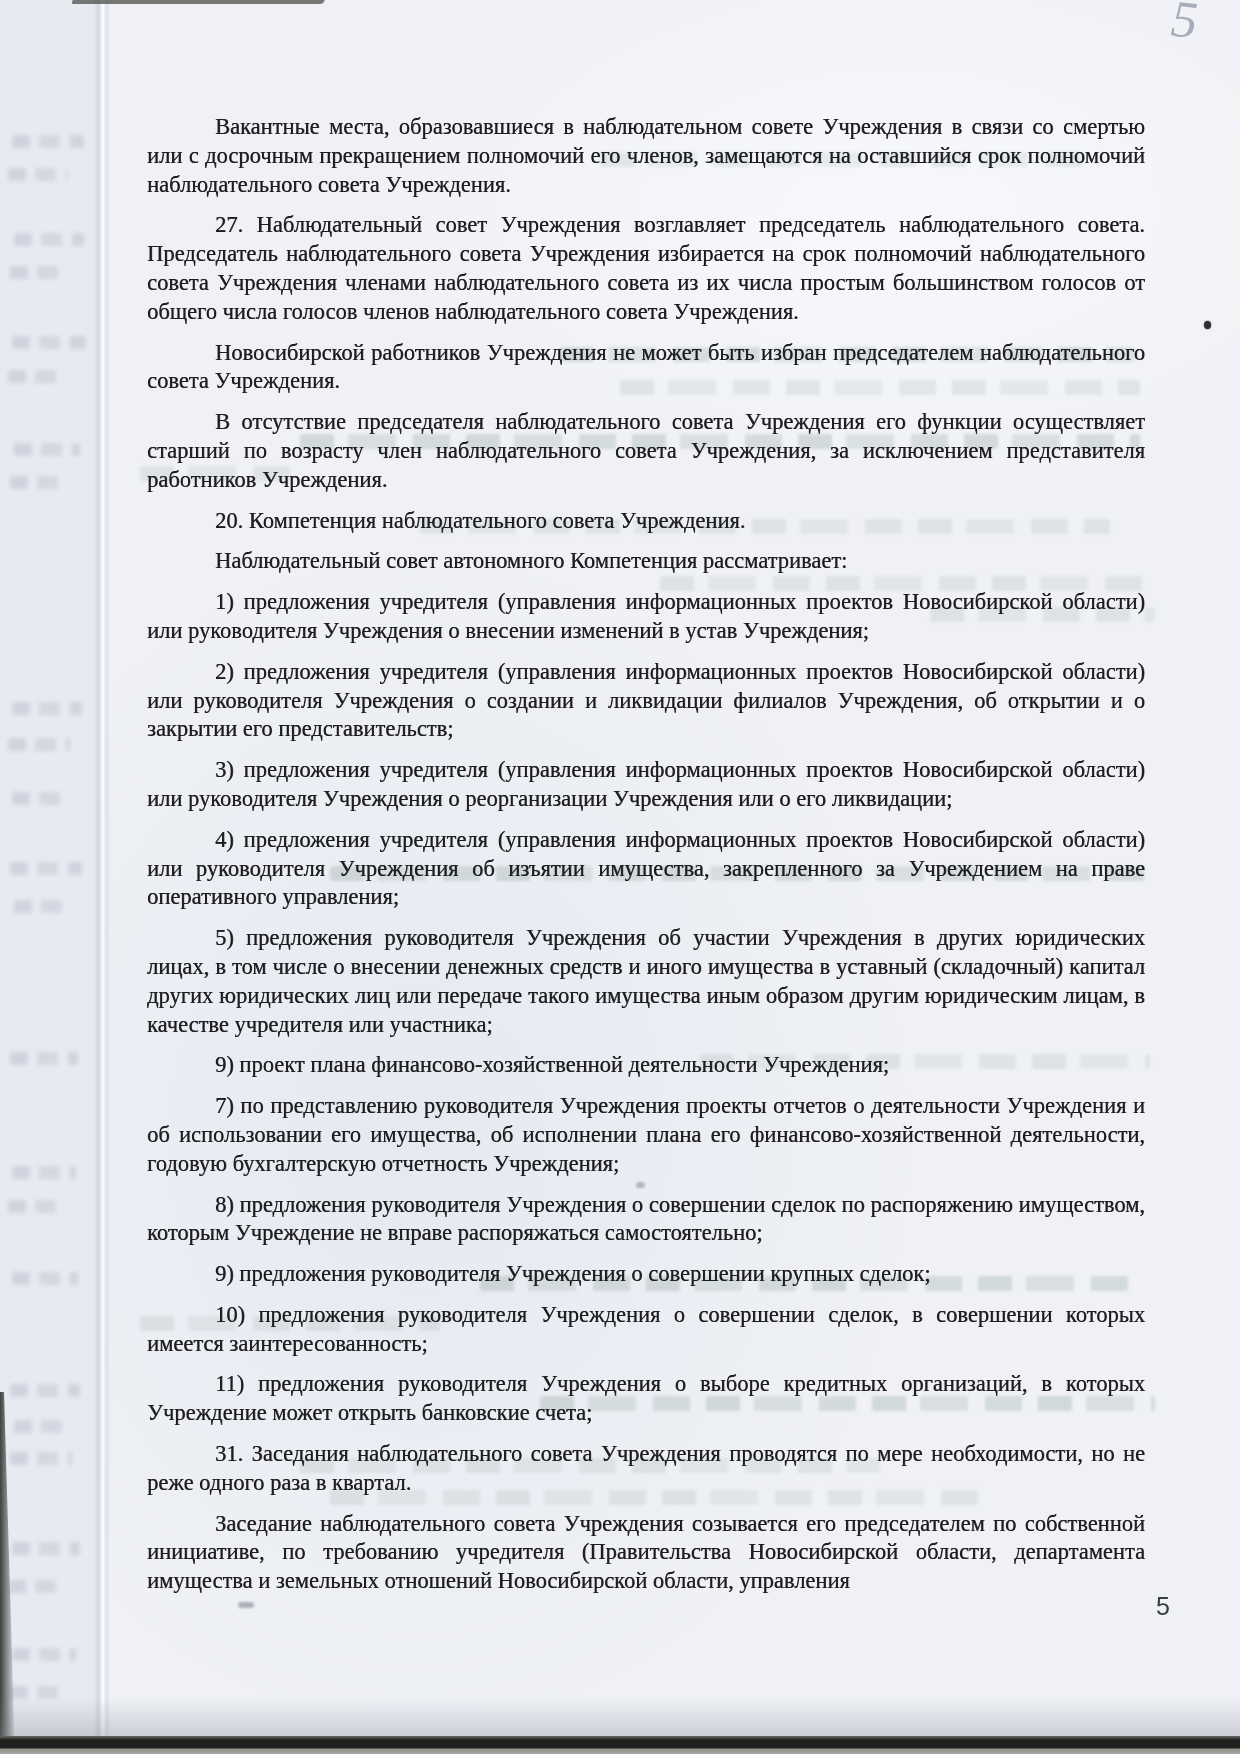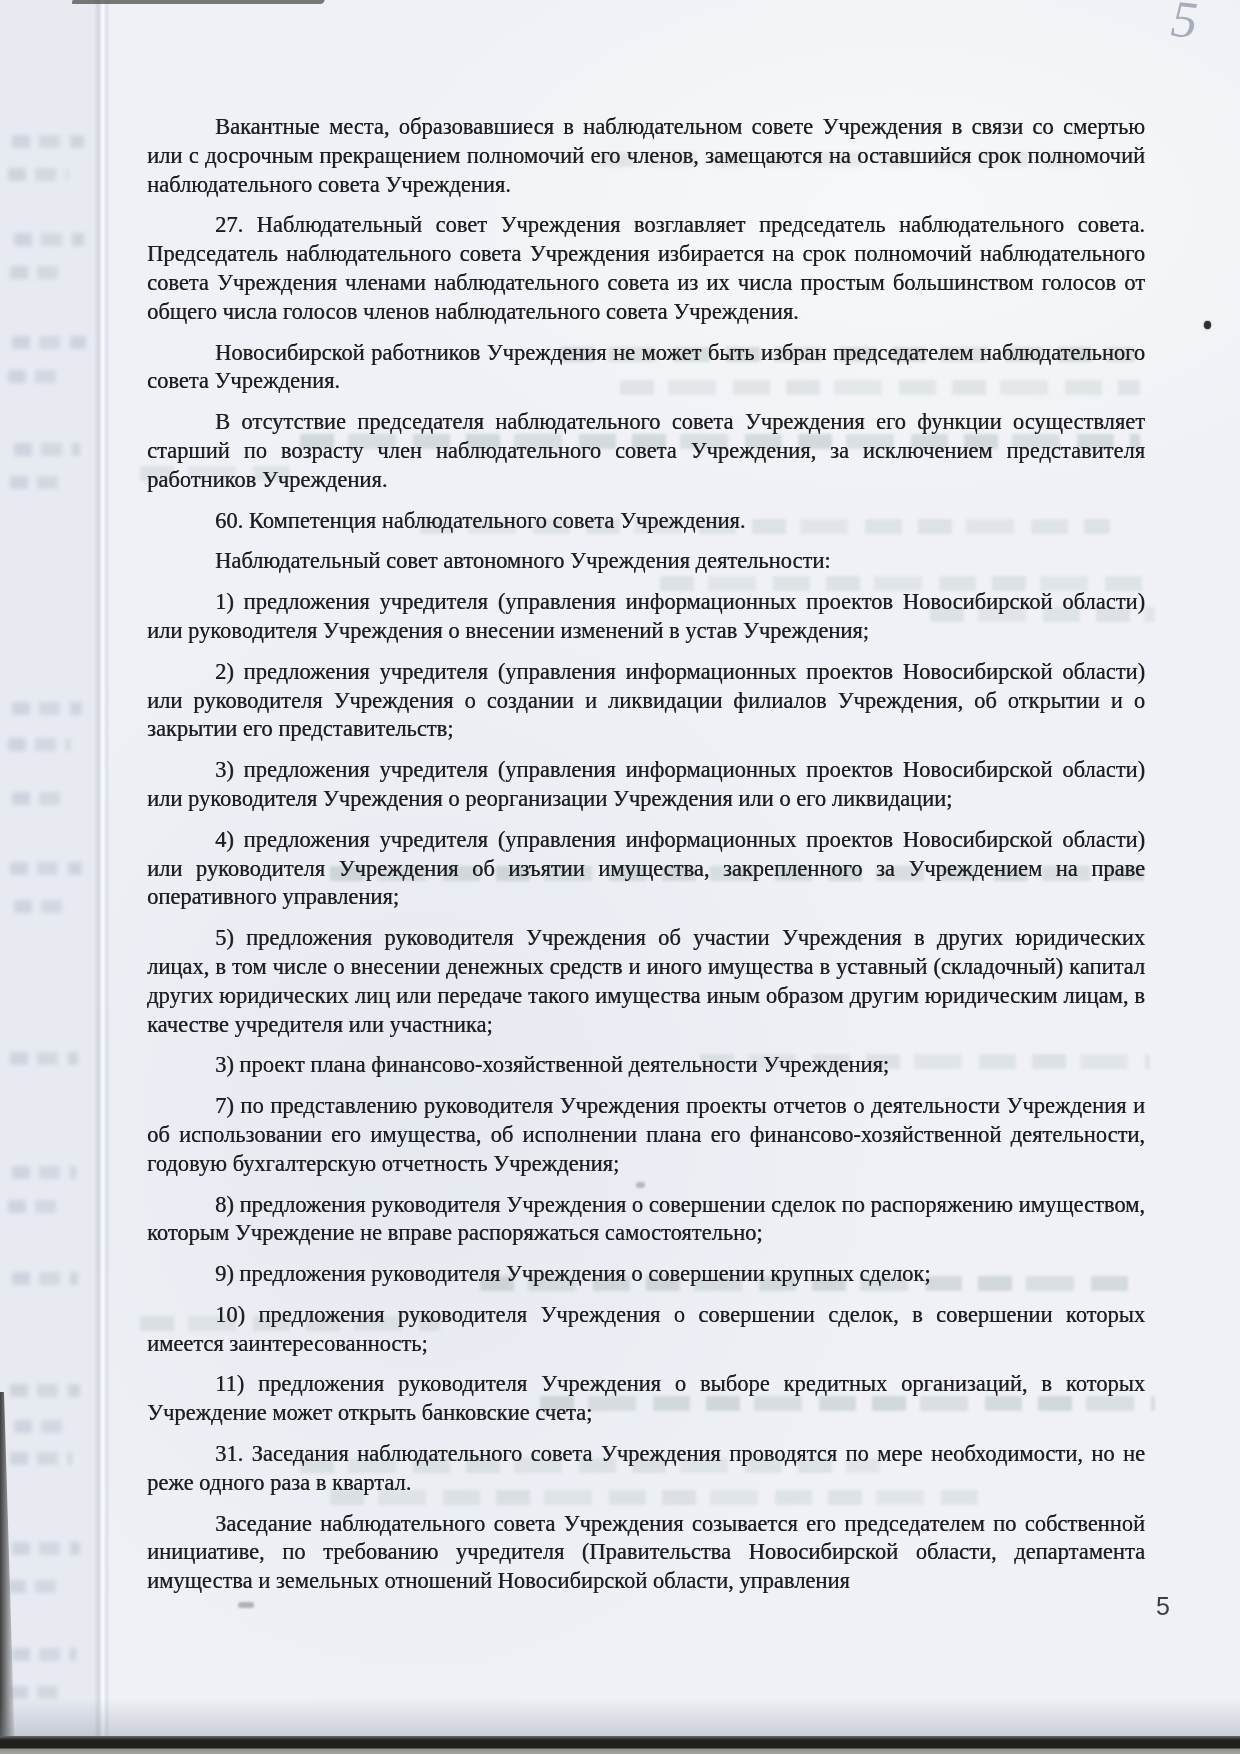--- a/index.html
+++ b/index.html
@@ -154,28 +154,28 @@
 
 <div class="ink-dot"></div>
 <div class="tiny-mark"></div>
 <div class="tiny-mark2"></div>
 
 <div class="textblock">
   <p>Вакантные места, образовавшиеся в наблюдательном совете Учреждения в связи со смертью или с досрочным прекращением полномочий его членов, замещаются на оставшийся срок полномочий наблюдательного совета Учреждения.</p>
   <p>27. Наблюдательный совет Учреждения возглавляет председатель наблюдательного совета. Председатель наблюдательного совета Учреждения избирается на срок полномочий наблюдательного совета Учреждения членами наблюдательного совета из их числа простым большинством голосов от общего числа голосов членов наблюдательного совета Учреждения.</p>
   <p>Новосибирской работников Учреждения не может быть избран председателем наблюдательного совета Учреждения.</p>
   <p>В отсутствие председателя наблюдательного совета Учреждения его функции осуществляет старший по возрасту член наблюдательного совета Учреждения, за исключением представителя работников Учреждения.</p>
-  <p>60. Компетенция наблюдательного совета Учреждения.</p>
-  <p>Наблюдательный совет автономного Учреждения деятельности:</p>
+  <p>20. Компетенция наблюдательного совета Учреждения.</p>
+  <p>Наблюдательный совет автономного Компетенция рассматривает:</p>
   <p>1) предложения учредителя (управления информационных проектов Новосибирской области) или руководителя Учреждения о внесении изменений в устав Учреждения;</p>
   <p>2) предложения учредителя (управления информационных проектов Новосибирской области) или руководителя Учреждения о создании и ликвидации филиалов Учреждения, об открытии и о закрытии его представительств;</p>
   <p>3) предложения учредителя (управления информационных проектов Новосибирской области) или руководителя Учреждения о реорганизации Учреждения или о его ликвидации;</p>
   <p>4) предложения учредителя (управления информационных проектов Новосибирской области) или руководителя Учреждения об изъятии имущества, закрепленного за Учреждением на праве оперативного управления;</p>
   <p>5) предложения руководителя Учреждения об участии Учреждения в других юридических лицах, в том числе о внесении денежных средств и иного имущества в уставный (складочный) капитал других юридических лиц или передаче такого имущества иным образом другим юридическим лицам, в качестве учредителя или участника;</p>
-  <p>3) проект плана финансово-хозяйственной деятельности Учреждения;</p>
+  <p>9) проект плана финансово-хозяйственной деятельности Учреждения;</p>
   <p>7) по представлению руководителя Учреждения проекты отчетов о деятельности Учреждения и об использовании его имущества, об исполнении плана его финансово-хозяйственной деятельности, годовую бухгалтерскую отчетность Учреждения;</p>
   <p>8) предложения руководителя Учреждения о совершении сделок по распоряжению имуществом, которым Учреждение не вправе распоряжаться самостоятельно;</p>
   <p>9) предложения руководителя Учреждения о совершении крупных сделок;</p>
   <p>10) предложения руководителя Учреждения о совершении сделок, в совершении которых имеется заинтересованность;</p>
   <p>11) предложения руководителя Учреждения о выборе кредитных организаций, в которых Учреждение может открыть банковские счета;</p>
   <p>31. Заседания наблюдательного совета Учреждения проводятся по мере необходимости, но не реже одного раза в квартал.</p>
   <p>Заседание наблюдательного совета Учреждения созывается его председателем по собственной инициативе, по требованию учредителя (Правительства Новосибирской области, департамента имущества и земельных отношений Новосибирской области, управления</p>
 </div>
 
 <div class="pagenum-bottom">5</div>

